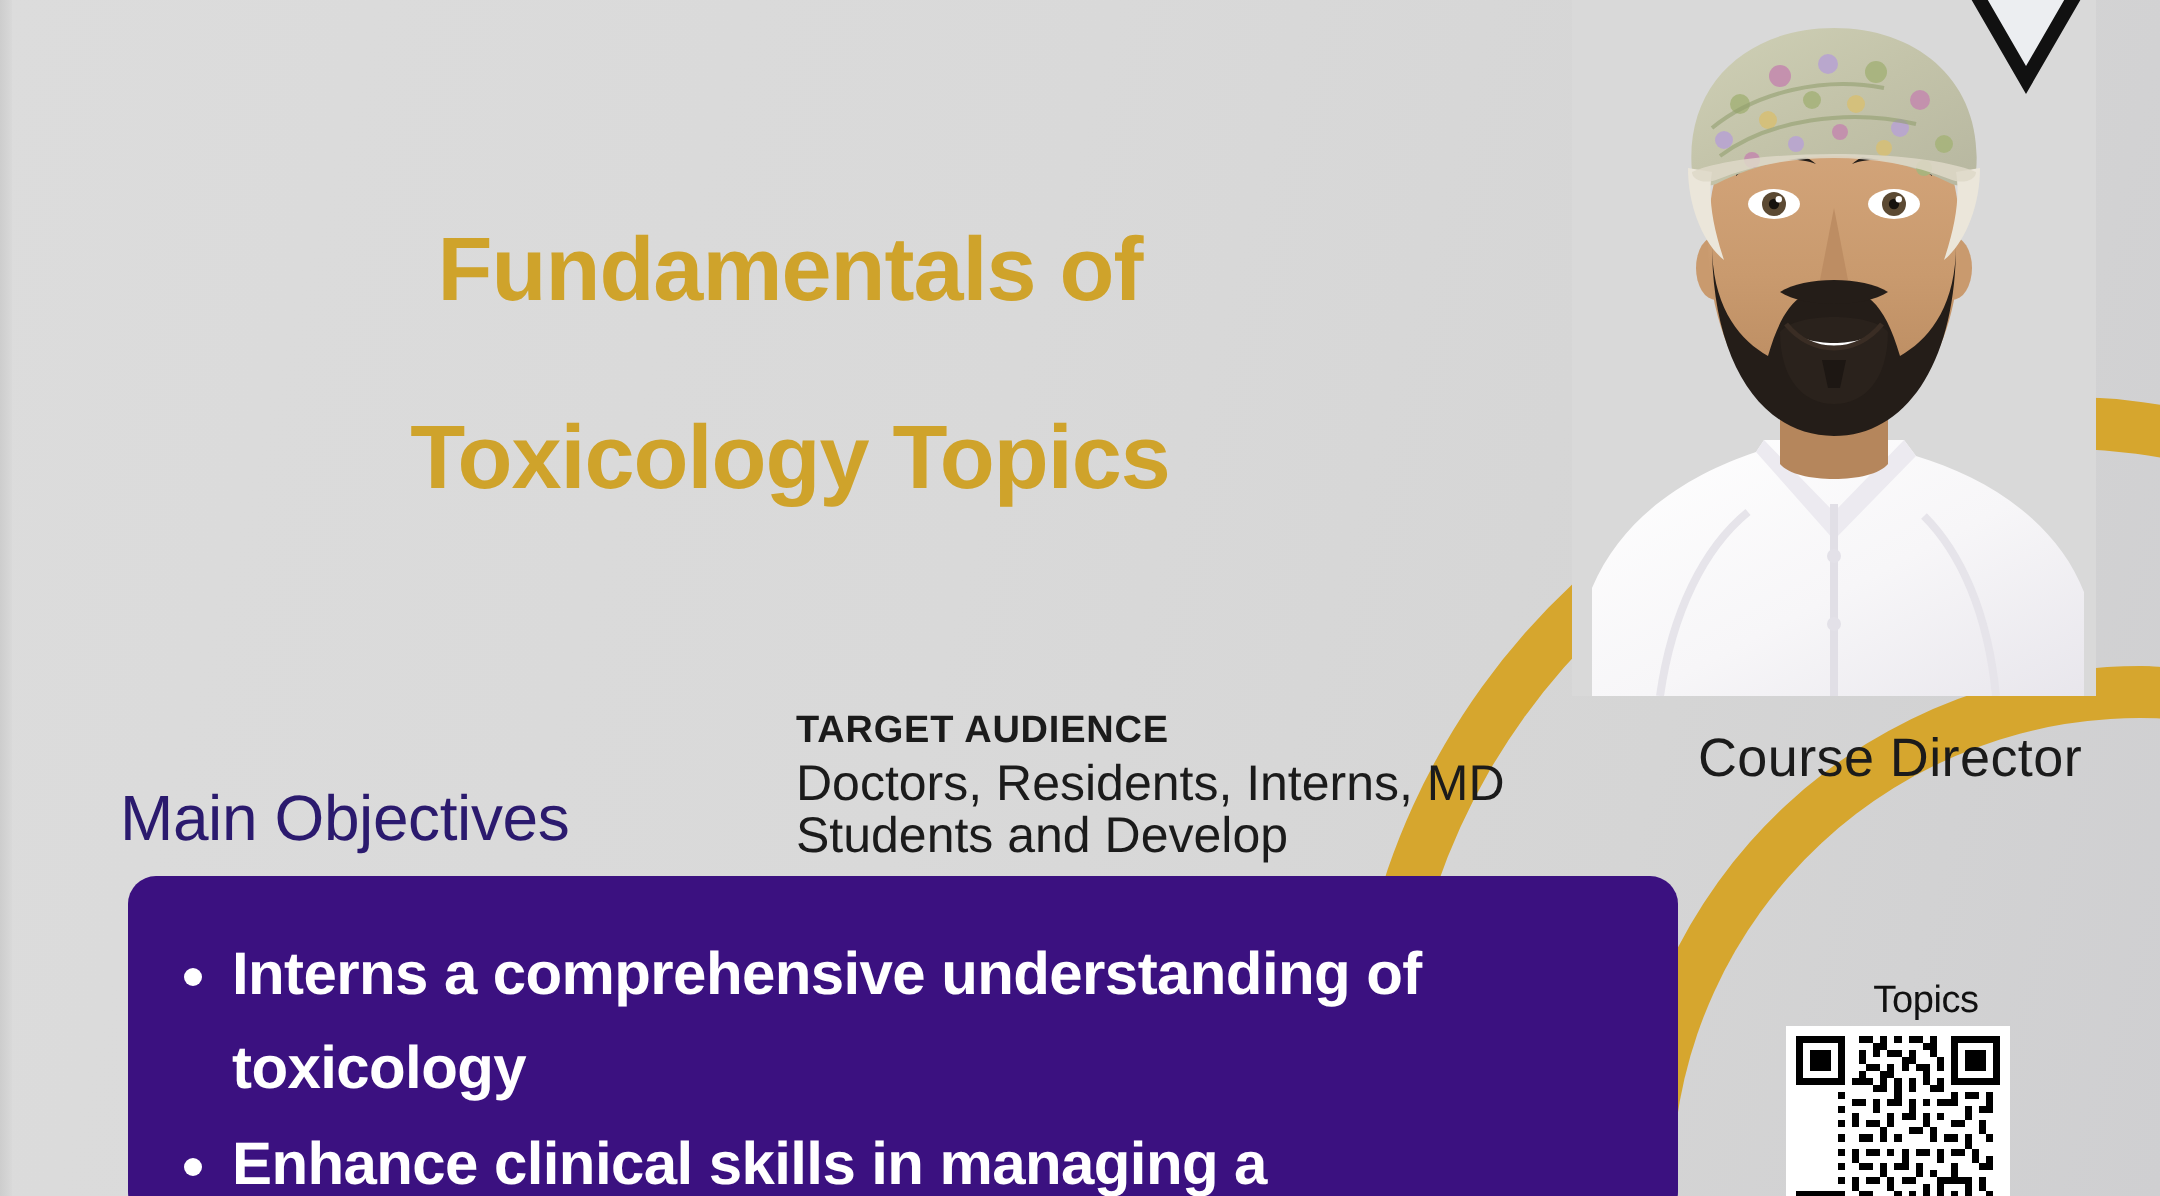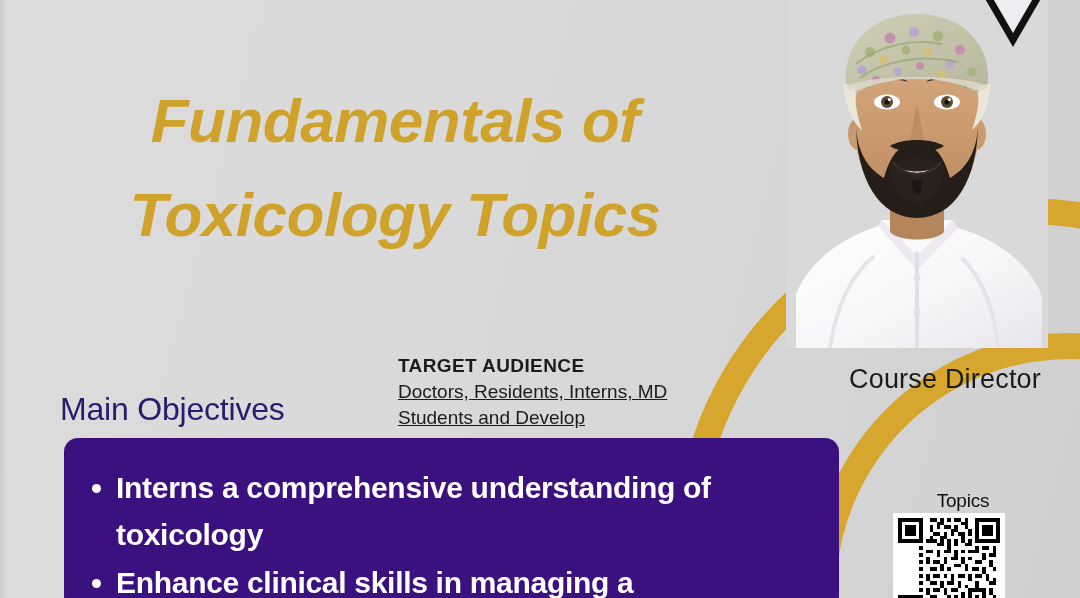--- a/index.html
+++ b/index.html
@@ -68,51 +68,49 @@
     border-width: 26px;
     border-top-color: #d6a62e;
     border-left-color: #d6a62e;
     transform: rotate(2deg);
   }
 
   
   .headline {
     position: absolute;
     left: 0;
-    top: 74px;
+    top: 88px;
     width: 790px;
     text-align: center;
     color: #cfa32b;
     font-weight: bold;
-    font-size: 62px;
+    font-size: 45px;
     line-height: 94px;
     letter-spacing: -0.5px;
-    font-style: italic;
   }
   .headline .l1, .headline .l2 { display: block; white-space: nowrap; }
 
   
   .audience {
     position: absolute;
     left: 398px;
     top: 353px;
     width: 404px;
     color: #1b1b1b;
   }
   .audience-title {
     font-size: 19px;
     font-weight: bold;
     letter-spacing: 0.4px;
     line-height: 26px;
   }
   .audience-body {
-    font-size: 19px;
+    font-size: 25px;
     line-height: 26px;
     font-weight: normal;
-    text-decoration: underline;
   }
   .audience-body span { display: block; }
 
   
   .objectives-title {
     position: absolute;
     left: 60px;
     top: 391px;
     font-size: 32px;
     font-weight: normal;

